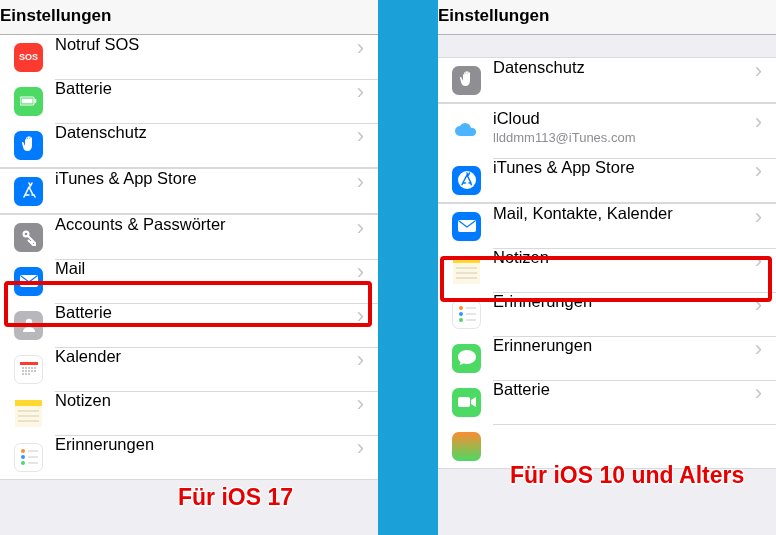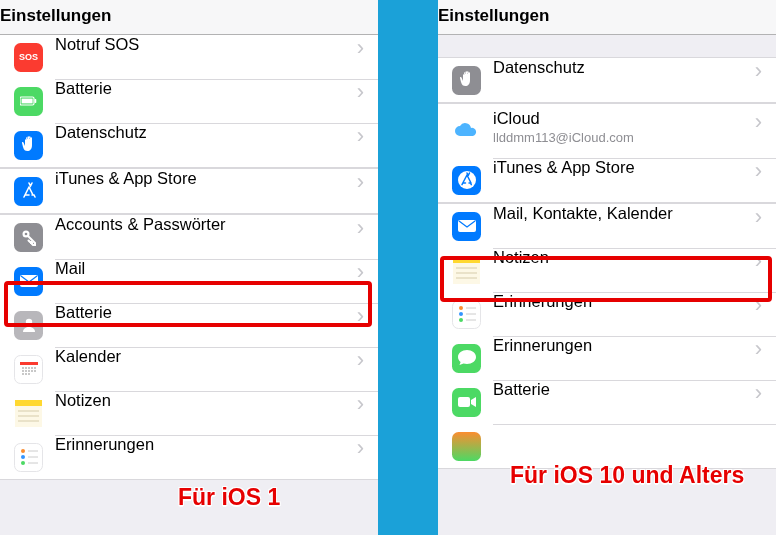--- a/index.html
+++ b/index.html
@@ -272,21 +272,21 @@
             </svg>
         </div>
         <div class="row-inner">
           <span class="label">Erinnerungen</span>
           <span class="chevron">›</span>
         </div>
       </div>
     </div>
 
     <div class="highlight" style="left:4px; top:281px; width:368px; height:46px;"></div>
-    <div class="caption" style="left:178px; top:484px;">Für iOS 1</div>
+    <div class="caption" style="left:178px; top:484px;">Für iOS 17</div>
   </div>
 
   <div class="divider-blue"></div>
 
   <div class="panel panel-right">
     <div class="header">Einstellungen</div>
 
     <div style="height:22px;"></div>
     <div class="group">
       <div class="row">
@@ -305,21 +305,21 @@
     <div class="group">
       <div class="row" style="min-height:54px;">
         <div class="icon bg-cloud">
           <svg width="27" height="18" viewBox="0 0 27 18">
               <path d="M20 14H7a5 5 0 010-10 6 6 0 0111 2 4 4 0 012 8z" fill="#4db4ff"></path>
             </svg>
         </div>
         <div class="row-inner">
           <div class="label-col">
             <span class="label">iCloud</span>
-            <span class="sublabel">llddmm113@iCloud.com</span>
+            <span class="sublabel">llddmm113@iTunes.com</span>
           </div>
           <span class="chevron">›</span>
         </div>
       </div>
       <div class="row">
         <div class="icon bg-blue">
           <svg width="20" height="20" viewBox="0 0 20 20">
               <circle cx="10" cy="10" r="9" fill="#fff"></circle>
               <path d="M10 3l1.2 2.5L12.5 3M6 13h2.5M12 13h1.5l.8 1.6M5 14.6l.8-1.6L10 5M10 5l4 8" stroke="#007aff" stroke-width="1.5" stroke-linecap="round" fill="none"></path>
             </svg>

